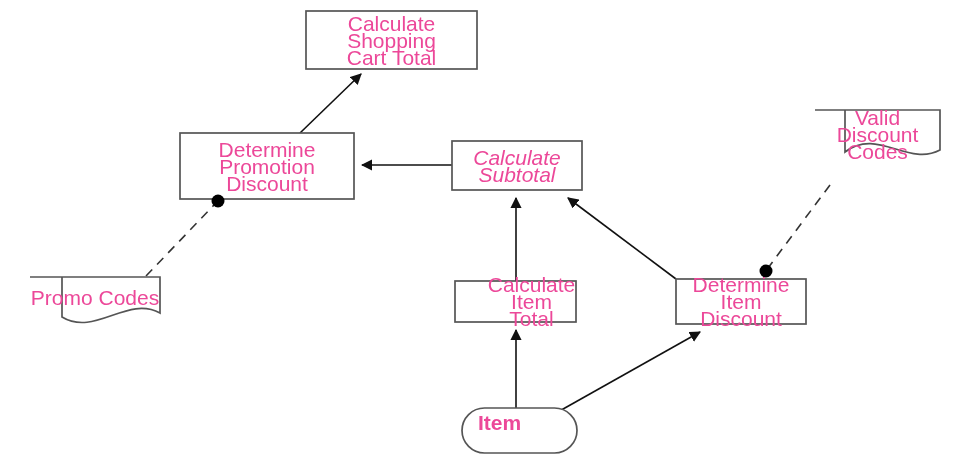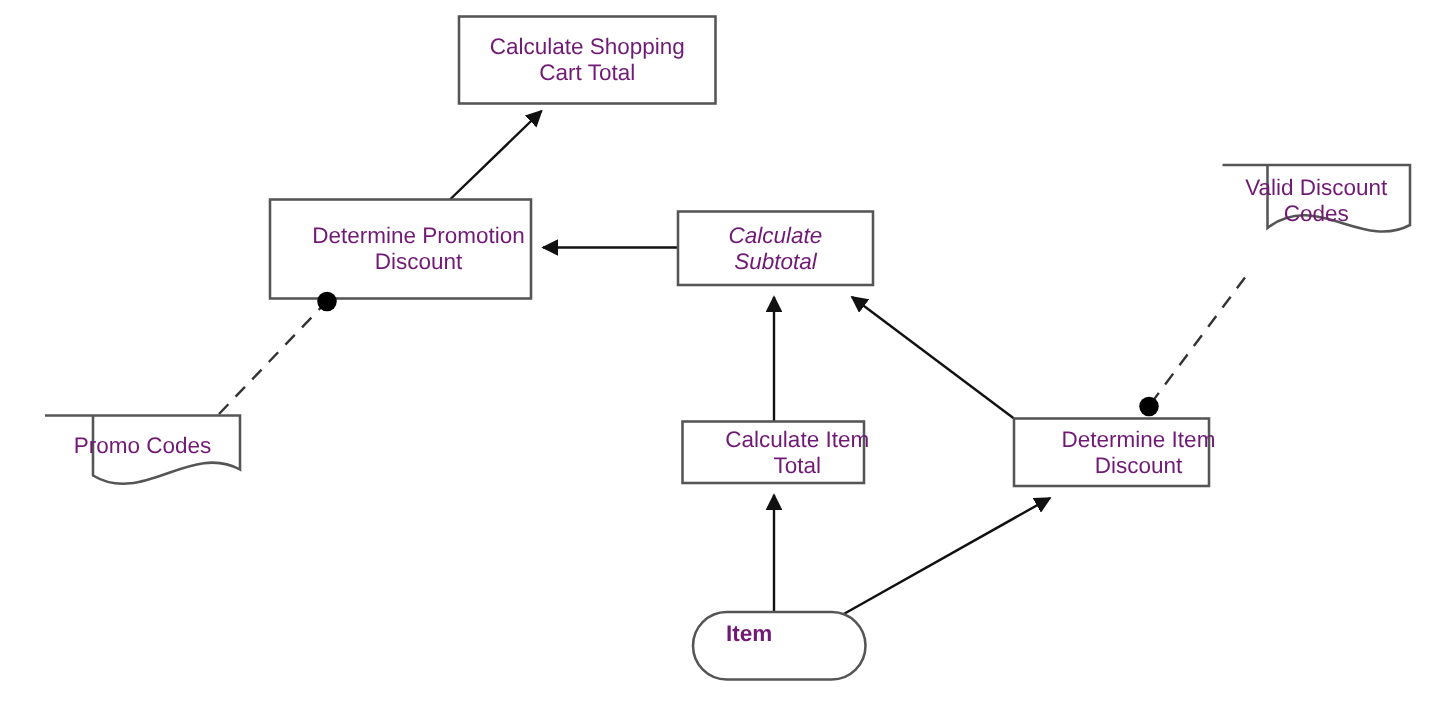--- a/index.html
+++ b/index.html
@@ -25,23 +25,23 @@
     width: 964px;
     height: 468px;
   }
   .node-label {
     position: absolute;
     display: flex;
     align-items: center;
     justify-content: center;
     text-align: center;
     font-family: "Liberation Sans", sans-serif;
-    font-size: 15px;
+    font-size: 21px;
     line-height: 17px;
-    color: #701a75;
+    color: #ec4899;
     white-space: pre-line;
     pointer-events: none;
   }
   .edge-line {
     stroke: #111111;
     stroke-width: 1.6;
     fill: none;
   }
   .edge-dashed {
     stroke: #333333;
@@ -111,30 +111,30 @@
 
     <g>
       <circle class="anchor-dot" cx="218" cy="201" r="6.5"></circle>
       <circle class="anchor-dot" cx="766" cy="271" r="6.5"></circle>
     </g>
   </svg>
 
   <div class="node-label" style="left:306px; top:11px; width:171px; height:58px;">Calculate Shopping
 Cart Total</div>
 
-  <div class="node-label" style="left:180px; top:133px; width:174px; height:66px;padding-left:12px;">Determine Promotion
+  <div class="node-label" style="left:180px; top:133px; width:174px; height:66px;">Determine Promotion
 Discount</div>
 
   <div class="node-label" style="left:452px; top:141px; width:130px; height:49px;font-style:italic;">Calculate
 Subtotal</div>
 
   <div class="node-label" style="left:471px; top:281px; width:121px; height:41px;">Calculate Item
 Total</div>
 
-  <div class="node-label" style="left:676px; top:279px; width:130px; height:45px;margin-left:18px;">Determine Item
+  <div class="node-label" style="left:676px; top:279px; width:130px; height:45px;">Determine Item
 Discount</div>
 
   <div class="node-label" style="left:442px; top:408px; width:115px; height:28px;font-weight:bold;">Item</div>
 
   <div class="node-label" style="left:815px; top:112px; width:125px; height:44px;">Valid Discount
 Codes</div>
 
   <div class="node-label" style="left:30px; top:277px; width:130px; height:40px;">Promo Codes</div>
 
 </div>

